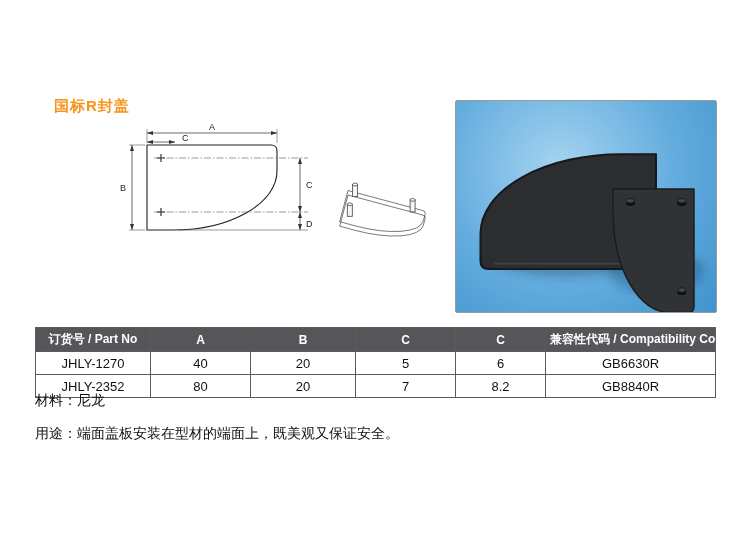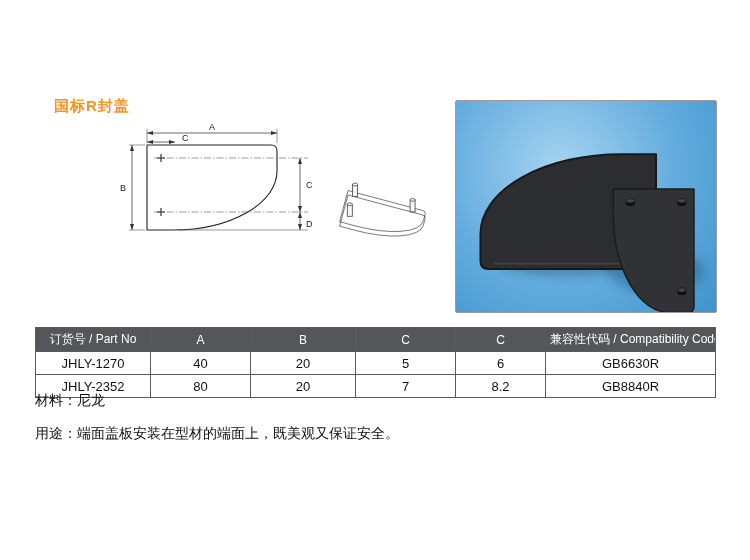--- a/index.html
+++ b/index.html
@@ -13,21 +13,21 @@
 
   .photo-panel{position:absolute;left:455px;top:100px;width:262px;height:213px;
     border:1px solid #9a9a9a;border-radius:2px;box-sizing:border-box;
     background:radial-gradient(circle at 40% 32%,#a6d4f0 0%,#63acde 55%,#3f93cd 100%);}
   .photo-panel svg{display:block;}
 
   table.spec{position:absolute;left:35px;top:327px;width:680px;border-collapse:collapse;
     table-layout:fixed;font-size:13px;}
   table.spec th,table.spec td{border:1px solid #5b5b5b;text-align:center;padding:3px 4px;
     overflow:hidden;white-space:nowrap;}
-  table.spec th{background:#55565A;color:#ffffff;font-size:12px;font-weight:400;height:17px;}
+  table.spec th{background:#55565A;color:#ffffff;font-size:12px;font-weight:700;height:17px;}
   table.spec td{background:#ffffff;color:#111;height:16px;margin-top:6px;}
 
   .note{position:absolute;left:35px;margin:0;font-size:14px;color:#111;}
   .note.material{top:392px;text-align:center;}
   .note.usage{top:425px;}
 
   .dim-text{font-size:9px;fill:#222;}
   .dim-line{stroke:#444;stroke-width:0.8;fill:none;}
   .ext-line{stroke:#555;stroke-width:0.6;fill:none;}
   .center-line{stroke:#555;stroke-width:0.6;fill:none;stroke-dasharray:7 2 1.5 2;}

